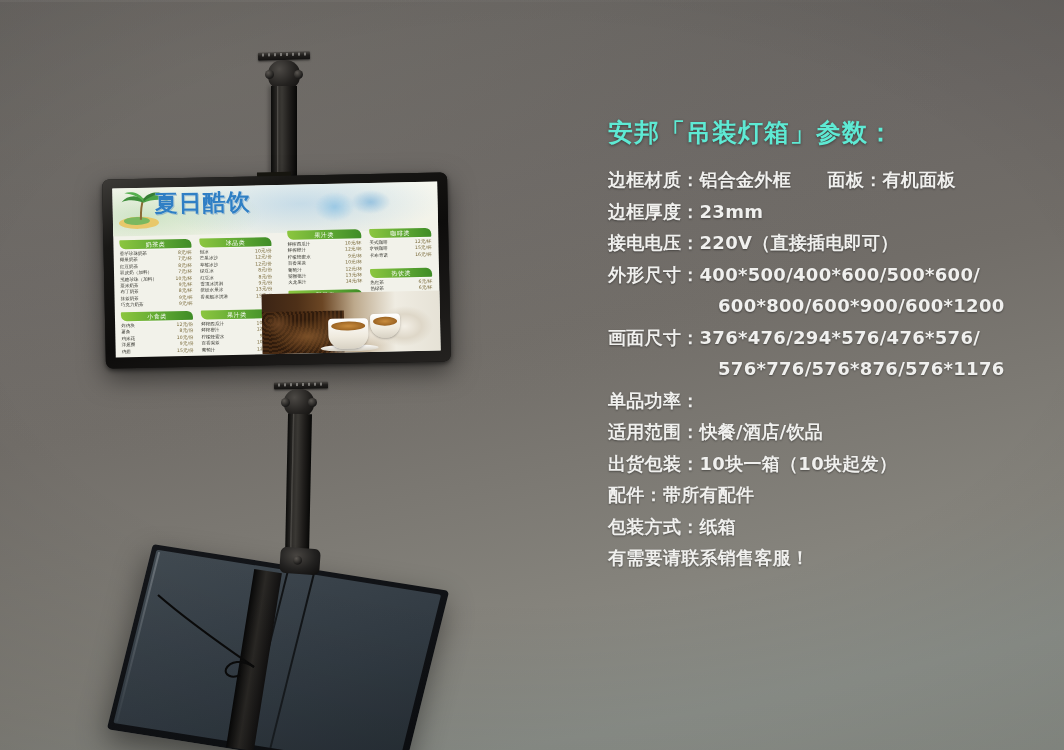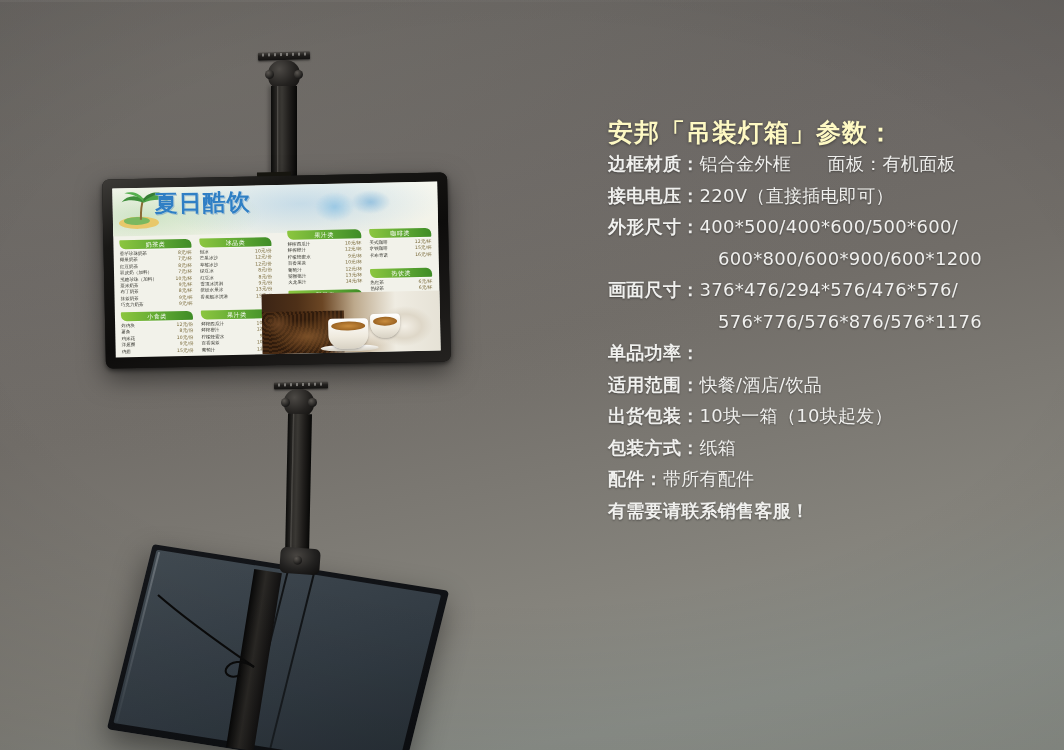--- a/index.html
+++ b/index.html
@@ -238,36 +238,36 @@
     background:linear-gradient(90deg,#070707,#2a2825 45%,#111010 100%);
     transform:rotate(9deg);
   }
 
   
   #spec-panel{
     position:absolute; left:608px; top:118px; width:440px;
   }
   #spec-title{
     font-size:25px; line-height:30px; font-weight:bold;
-    color:#fef9c3;
+    color:#5eead4;
     text-shadow:0 1px 3px rgba(0,0,0,.45);
     letter-spacing:1px;
-    margin-bottom:0;
+    margin-bottom:16px;
     white-space:nowrap;
   }
   .spec-line{
     display:flex;
     font-size:18px; line-height:31.5px;
     color:#f0f0ee;
     text-shadow:0 1px 2px rgba(0,0,0,.4);
     white-space:nowrap;
     letter-spacing:.3px;
   }
   .spec-line .lbl{ font-weight:bold;text-align:right; }
-  .spec-line .val{ font-weight:normal; }
+  .spec-line .val{ font-weight:bold; }
   .spec-line.indent{ padding-left:110px; }
   .spec-line.solo .lbl{ font-weight:bold; }
 </style>
 </head>
 <body>
 
 <div id="photo-backdrop"></div>
 <div id="wall-seam"></div>
 
 <div id="upper-unit">
@@ -585,20 +585,24 @@
 <div id="backdrop-vignette"></div>
 
 <div id="spec-panel">
   <div id="spec-title">安邦「吊装灯箱」参数：</div>
 
   <div class="spec-line">
     <span class="lbl">边框材质：</span>
     <span class="val">铝合金外框　　面板：有机面板</span>
   </div>
   <div class="spec-line">
+    <span class="lbl">边框厚度：</span>
+    <span class="val">23mm</span>
+  </div>
+  <div class="spec-line">
     <span class="lbl">接电电压：</span>
     <span class="val">220V（直接插电即可）</span>
   </div>
   <div class="spec-line">
     <span class="lbl">外形尺寸：</span>
     <span class="val">400*500/400*600/500*600/</span>
   </div>
   <div class="spec-line indent">
     <span class="val">600*800/600*900/600*1200</span>
   </div>
@@ -614,23 +618,23 @@
   </div>
   <div class="spec-line">
     <span class="lbl">适用范围：</span>
     <span class="val">快餐/酒店/饮品</span>
   </div>
   <div class="spec-line">
     <span class="lbl">出货包装：</span>
     <span class="val">10块一箱（10块起发）</span>
   </div>
   <div class="spec-line">
+    <span class="lbl">配件：</span>
+    <span class="val">带所有配件</span>
+  </div>
+  <div class="spec-line">
     <span class="lbl">包装方式：</span>
     <span class="val">纸箱</span>
   </div>
-  <div class="spec-line">
-    <span class="lbl">配件：</span>
-    <span class="val">带所有配件</span>
-  </div>
   <div class="spec-line solo">
     <span class="lbl">有需要请联系销售客服！</span>
   </div>
 </div>
 
 </body></html>

